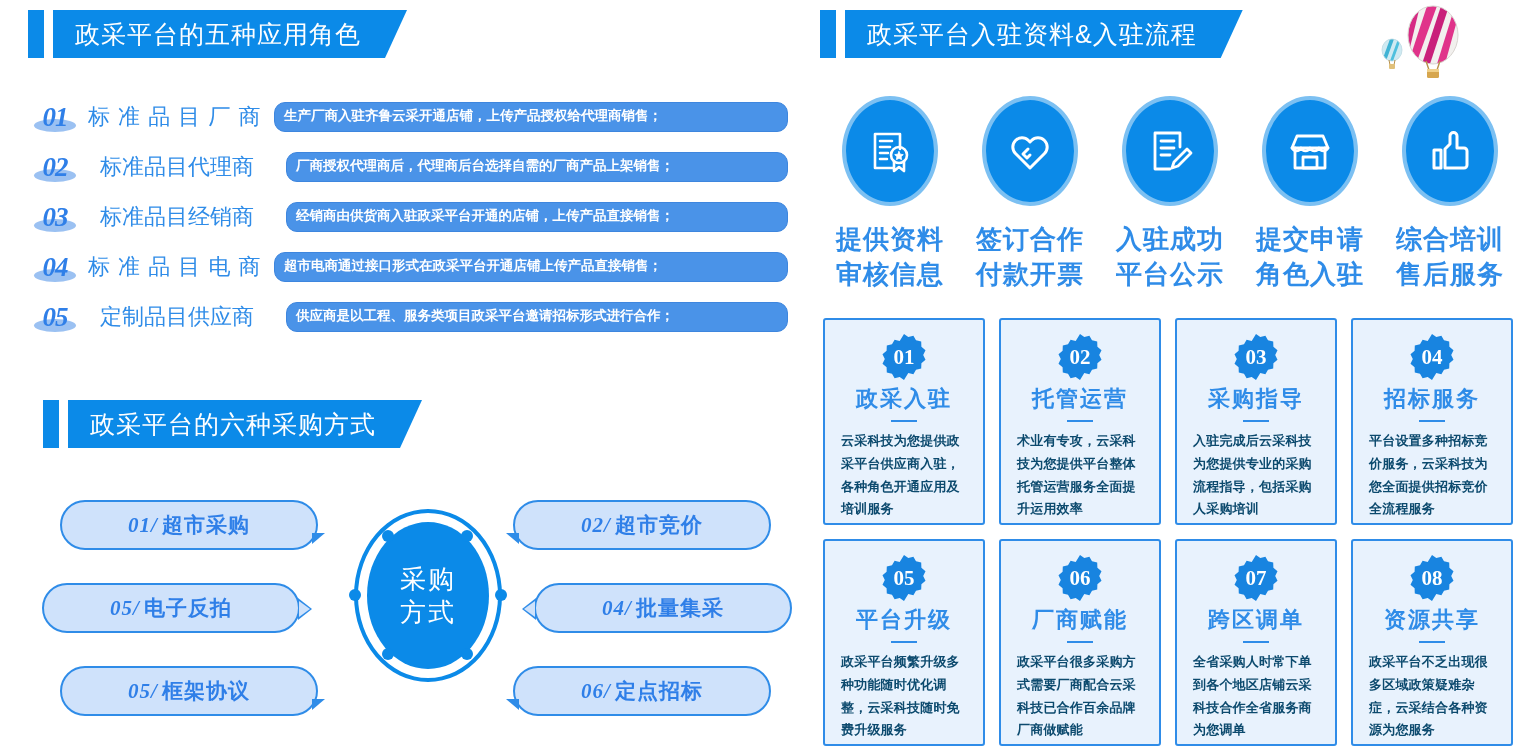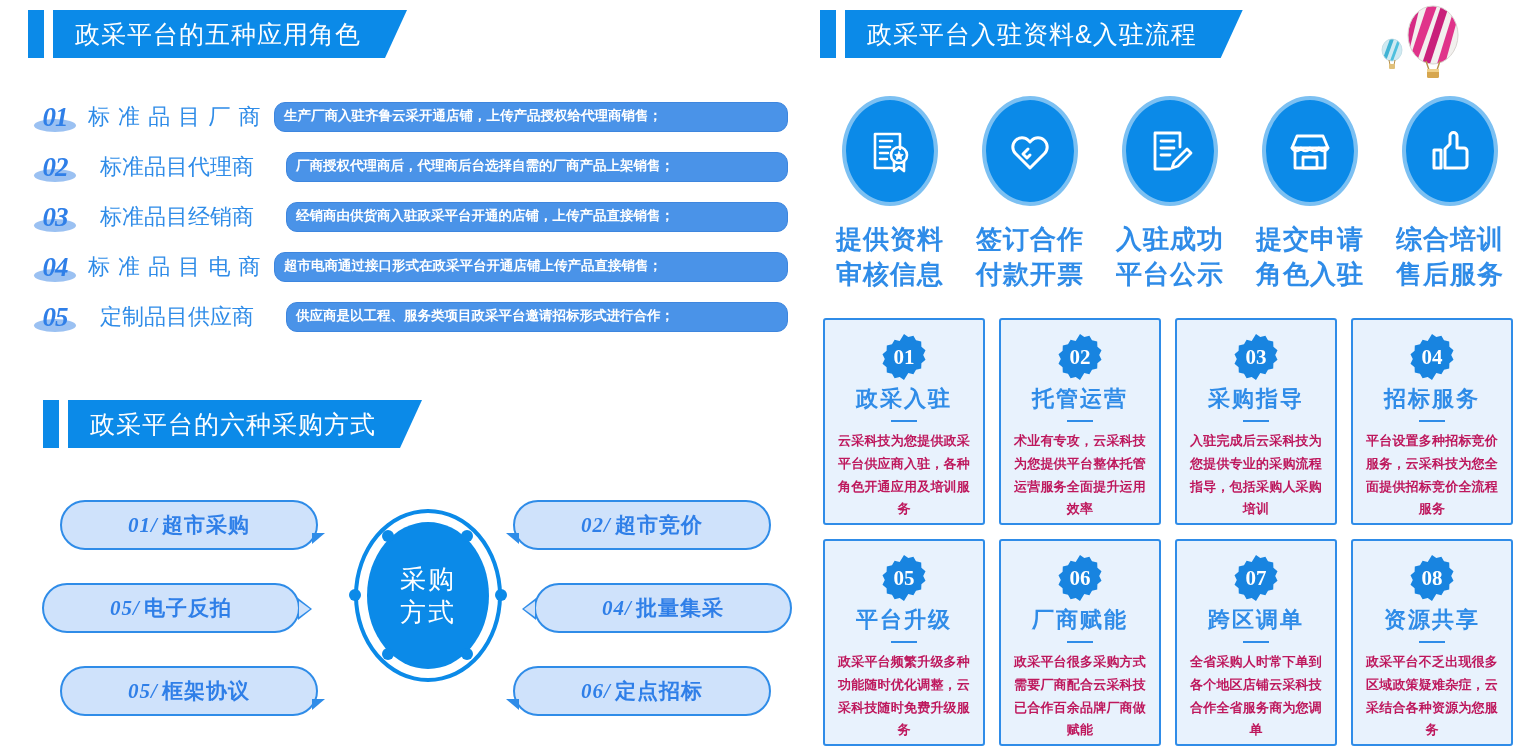--- a/index.html
+++ b/index.html
@@ -166,22 +166,22 @@
     position: relative; z-index: 2; color: #ffffff;
     font-family: "Liberation Serif","DejaVu Serif",serif;
     font-weight: bold; font-size: 21px;
   }
   .card-title {
     margin-top: 4px; color: #2f8ce8; font-size: 22px; font-weight: bold;
     letter-spacing: 2px;
   }
   .card-rule { width: 26px; height: 2px; background: #2f8ce8; margin: 6px 0 8px; }
   .card-body {
-    color: #be185d; font-size: 13px; font-weight: bold; line-height: 1.75;
-    text-align: center; padding: 0 8px; letter-spacing: .2px;
+    color: #0c4a6e; font-size: 13px; font-weight: bold; line-height: 1.75;
+    text-align: left; padding: 0 16px; letter-spacing: .2px;
   }
 
   
   .balloon { position: absolute; left: 1375px; top: 4px; width: 96px; height: 76px; }
 </style>
 </head>
 <body>
 
 <div class="page">
 

